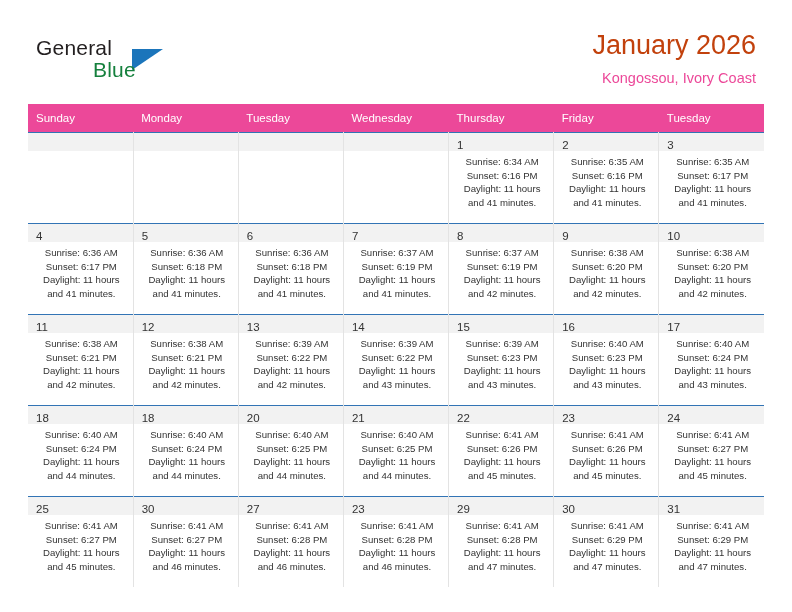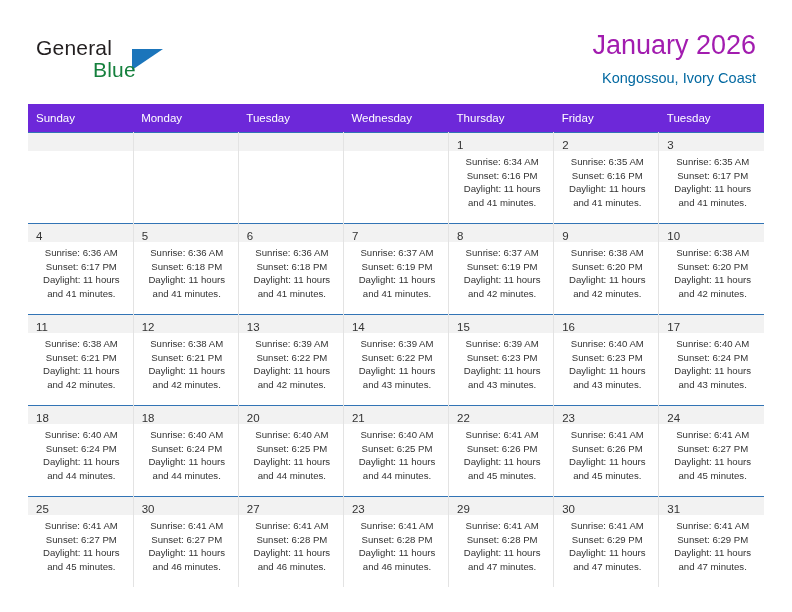--- a/index.html
+++ b/index.html
@@ -65,43 +65,43 @@
   }
 
   .title-block {
     position: absolute;
     right: 36px;
     top: 28px;
     text-align: right;
   }
   .month-title {
     font-size: 27px;
-    color: #a21caf;
+    color: #c2410c;
     line-height: 34px;
     white-space: nowrap;
   }
   .location-title {
     font-size: 14.5px;
-    color: #0369a1;
+    color: #ec4899;
     line-height: 20px;
     margin-top: 6px;
     white-space: nowrap;
   }
 
   
   .calendar {
     position: absolute;
     left: 28px;
     top: 104px;
     width: 736px;
     border-collapse: collapse;
     table-layout: fixed;
   }
   .calendar th {
-    background: #6d28d9;
+    background: #ec4899;
     color: #ffffff;
     font-size: 11.5px;
     font-weight: normal;
     text-align: left;
     padding: 5px 0 5px 8px;
     height: 18px;
     border: none;
   }
   .calendar td {
     width: 105.14px;

